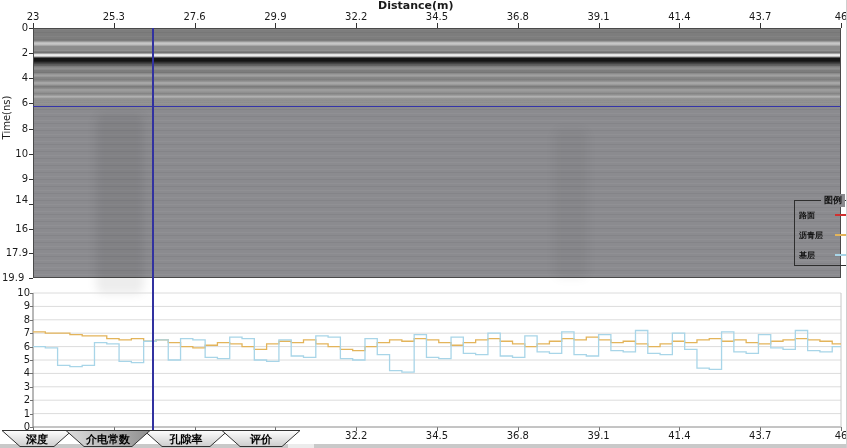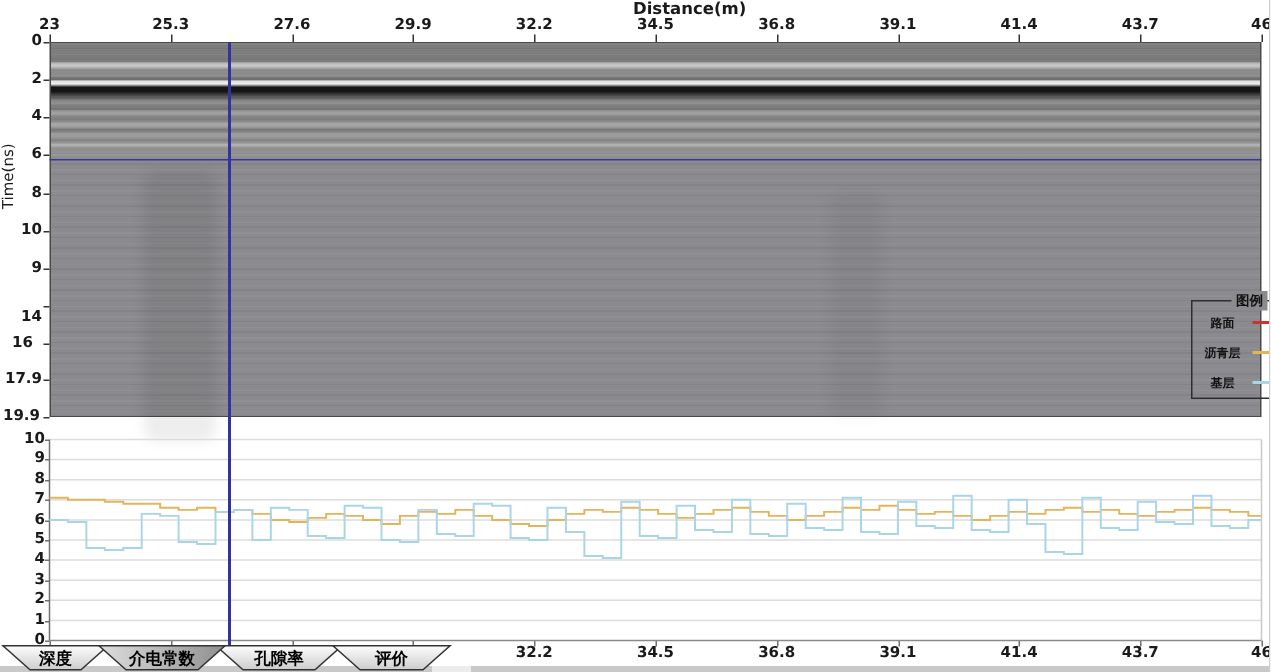--- a/index.html
+++ b/index.html
@@ -2,21 +2,21 @@
 <html><head>
 <meta charset="utf-8">
 <style>
   html,body{margin:0;padding:0;background:#ffffff;}
   #app{
     position:relative;width:847px;height:448px;overflow:hidden;background:#ffffff;
     font-family:"DejaVu Sans","Liberation Sans",sans-serif;color:#1a1a1a;
     border-right:1px solid #cfcfcf;box-sizing:border-box;
   }
   .axis-title{position:absolute;font-size:11px;font-weight:700;color:#1a1a1a;}
-  .tick-label{position:absolute;font-size:10px;font-weight:700;color:#1a1a1a;white-space:nowrap;}
+  .tick-label{position:absolute;font-size:10px;font-weight:400;color:#1a1a1a;white-space:nowrap;}
   .tick-mark{position:absolute;background:#333;}
   
   #radargram{
     position:absolute;left:33px;top:28px;width:808px;height:250px;
     border:1px solid #4a4a4a;box-sizing:border-box;z-index:1;
     background:
       repeating-linear-gradient(180deg,
         rgba(255,255,255,0.045) 0px, rgba(255,255,255,0.045) 1px,
         rgba(0,0,0,0) 1px, rgba(0,0,0,0) 3px,
         rgba(0,0,0,0.05) 3px, rgba(0,0,0,0.05) 4px,
@@ -47,35 +47,35 @@
   
   #legend{
     position:absolute;left:794px;top:200px;width:78px;height:66px;
     border:1px solid #2e2e2e;z-index:5;box-sizing:border-box;
   }
   #legend-title{
     position:absolute;top:-7px;left:50%;transform:translateX(-50%);
     background:#8b8b8f;padding:0 3px;font-size:9px;font-weight:700;color:#111;white-space:nowrap;
   }
   .legend-item{position:absolute;left:4px;right:4px;height:12px;display:flex;align-items:center;}
-  .legend-label{width:32px;text-align:center;font-size:8px;font-weight:700;color:#111;margin-right:4px;white-space:nowrap;}
+  .legend-label{width:32px;text-align:left;font-size:8px;font-weight:700;color:#111;margin-right:4px;white-space:nowrap;}
   .legend-swatch{flex:1;height:2px;}
   
   #chart-svg{position:absolute;left:0;top:0;z-index:2;}
   
   #tab-strip{position:absolute;left:0;top:430px;z-index:6;}
   #bottom-scroll{position:absolute;left:0;top:444px;width:847px;height:4px;background:#c9c9c9;z-index:5;}
   #scroll-thumb{position:absolute;left:288px;top:0;width:26px;height:4px;background:#ececec;}
 </style>
 </head>
 <body>
 
 <div id="app">
 
-  <div class="axis-title" id="distance-title" style="left:422px;top:-1px;">Distance(m)</div>
+  <div class="axis-title" id="distance-title" style="left:378px;top:-1px;">Distance(m)</div>
 
   <div id="top-axis">
       <div class="tick-label" style="left: 18px; top: 11px; width: 30px; text-align: center;">23</div>
       <div class="tick-mark" style="left: 33px; top: 23px; width: 1px; height: 5px;"></div>
       <div class="tick-label" style="left: 98.8px; top: 11px; width: 30px; text-align: center;">25.3</div>
       <div class="tick-mark" style="left: 113.8px; top: 23px; width: 1px; height: 5px;"></div>
       <div class="tick-label" style="left: 179.6px; top: 11px; width: 30px; text-align: center;">27.6</div>
       <div class="tick-mark" style="left: 194.6px; top: 23px; width: 1px; height: 5px;"></div>
       <div class="tick-label" style="left: 260.4px; top: 11px; width: 30px; text-align: center;">29.9</div>
       <div class="tick-mark" style="left: 275.4px; top: 23px; width: 1px; height: 5px;"></div>
@@ -105,23 +105,23 @@
       <div class="tick-label" style="left: 2px; top: 72.2513px; width: 26px; text-align: right;">4</div>
       <div class="tick-mark" style="left: 29px; top: 78.2513px; width: 4px; height: 1px;"></div>
       <div class="tick-label" style="left: 2px; top: 97.3769px; width: 26px; text-align: right;">6</div>
       <div class="tick-mark" style="left: 29px; top: 103.377px; width: 4px; height: 1px;"></div>
       <div class="tick-label" style="left: 2px; top: 122.503px; width: 26px; text-align: right;">8</div>
       <div class="tick-mark" style="left: 29px; top: 128.503px; width: 4px; height: 1px;"></div>
       <div class="tick-label" style="left: 2px; top: 147.628px; width: 26px; text-align: right;">10</div>
       <div class="tick-mark" style="left: 29px; top: 153.628px; width: 4px; height: 1px;"></div>
       <div class="tick-label" style="left: 2px; top: 172.754px; width: 26px; text-align: right;">9</div>
       <div class="tick-mark" style="left: 29px; top: 178.754px; width: 4px; height: 1px;"></div>
-      <div class="tick-label" style="left: 2px; top: 206px; width: 26px; text-align: right;">14</div>
+      <div class="tick-label" style="left: 2px; top: 194px; width: 26px; text-align: right;">14</div>
       <div class="tick-mark" style="left: 29px; top: 203.879px; width: 4px; height: 1px;"></div>
-      <div class="tick-label" style="left: 2px; top: 223.005px; width: 26px; text-align: center;">16</div>
+      <div class="tick-label" style="left: 2px; top: 223.005px; width: 26px; text-align: right;">16</div>
       <div class="tick-mark" style="left: 29px; top: 229.005px; width: 4px; height: 1px;"></div>
       <div class="tick-label" style="left: 2px; top: 246.874px; width: 26px; text-align: right;">17.9</div>
       <div class="tick-mark" style="left: 29px; top: 252.874px; width: 4px; height: 1px;"></div>
       <div class="tick-label" style="left: 2px; top: 272px; width: 26px; ">19.9</div>
       <div class="tick-mark" style="left: 29px; top: 278px; width: 4px; height: 1px;"></div>
     </div>
 
   <div id="radargram">
     <div class="smudge" style="left:62px;top:85px;width:48px;height:180px;"></div>
     <div class="smudge" style="left:520px;top:100px;width:34px;height:150px;background:rgba(0,0,0,0.04);"></div>

